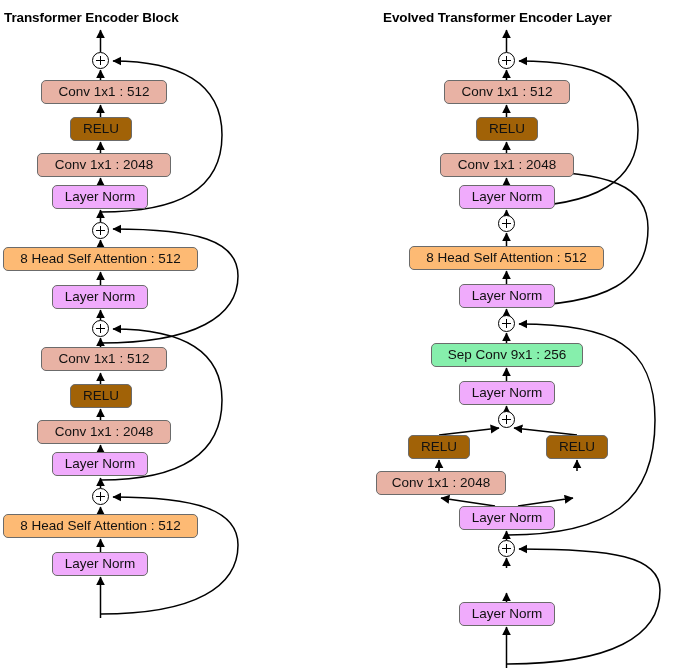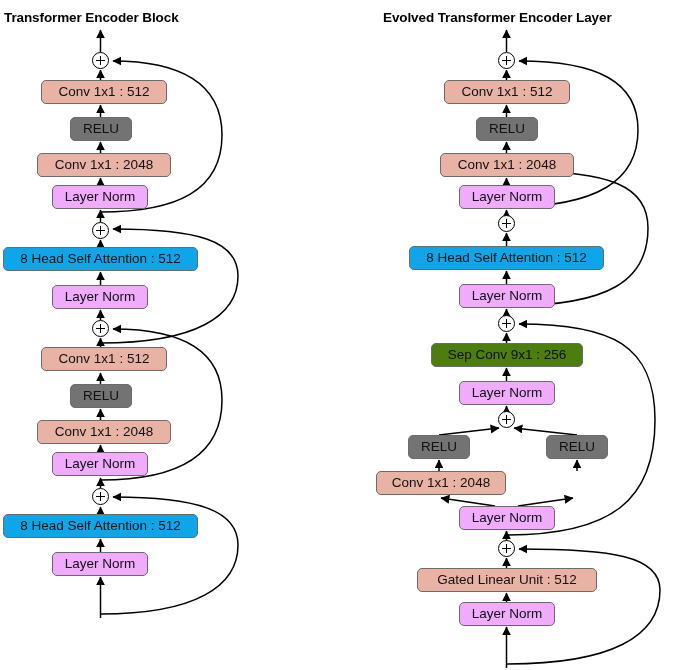--- a/index.html
+++ b/index.html
@@ -5,24 +5,24 @@
   html,body{margin:0;padding:0;background:#ffffff;}
   body{width:677px;height:670px;overflow:hidden;
        font-family:"Liberation Sans","DejaVu Sans",sans-serif;}
   #stage{position:relative;width:677px;height:470px;}
   svg.wires{position:absolute;left:0;top:0;width:677px;height:670px;pointer-events:none;}
   .title{position:absolute;font-size:13.5px;font-weight:bold;color:#000;white-space:nowrap;letter-spacing:-0.1px;}
   .node{position:absolute;box-sizing:border-box;display:flex;align-items:center;justify-content:center;
         border:1px solid #6b6b6b;border-radius:5px;font-size:13.5px;color:#111;white-space:nowrap;
         height:24px;line-height:24px;}
   .c-salmon{background:#e8b2a4;}
-  .c-lav{background:#737373;}
+  .c-lav{background:#a16207;}
   .c-yellow{background:#f0abfc;}
-  .c-green{background:#0ea5e9;}
-  .c-blue{background:#4d7c0f;}
+  .c-green{background:#fdba74;}
+  .c-blue{background:#86efac;}
   .plus{position:absolute;width:17px;height:17px;border:1.6px solid #000;border-radius:50%;
         background:#fff;box-sizing:border-box;}
   .plus:before,.plus:after{content:"";position:absolute;background:#000;}
   .plus:before{left:3px;right:3px;top:6.6px;height:1.6px;}
   .plus:after{top:3px;bottom:3px;left:6.6px;width:1.6px;}
 </style>
 </head>
 <body>
 
 <div id="stage">
@@ -120,21 +120,20 @@
   <div class="node c-salmon" style="left:440px;top:153px;width:134px;">Conv 1x1 : 2048</div>
   <div class="node c-yellow" style="left:459px;top:185px;width:96px;">Layer Norm</div>
   <div class="node c-green" style="left:409px;top:246px;width:195px;">8 Head Self Attention : 512</div>
   <div class="node c-yellow" style="left:459px;top:284px;width:96px;">Layer Norm</div>
   <div class="node c-blue" style="left:431px;top:343px;width:152px;">Sep Conv 9x1 : 256</div>
   <div class="node c-yellow" style="left:459px;top:381px;width:96px;">Layer Norm</div>
   <div class="node c-lav" style="left:408px;top:435px;width:62px;">RELU</div>
   <div class="node c-lav" style="left:546px;top:435px;width:62px;">RELU</div>
   <div class="node c-salmon" style="left:376px;top:471px;width:130px;">Conv 1x1 : 2048</div>
   <div class="node c-yellow" style="left:459px;top:506px;width:96px;">Layer Norm</div>
-  <div class="node c-salmon" style="left:417px;top:568px;width:180px;">Gated Linear Unit : 512</div>
   <div class="node c-yellow" style="left:459px;top:602px;width:96px;">Layer Norm</div>
 
   <div class="plus" style="left:498px;top:52px;"></div>
   <div class="plus" style="left:498px;top:215px;"></div>
   <div class="plus" style="left:498px;top:315px;"></div>
   <div class="plus" style="left:498px;top:411px;"></div>
   <div class="plus" style="left:498px;top:540px;"></div>
 
 </div>
 

